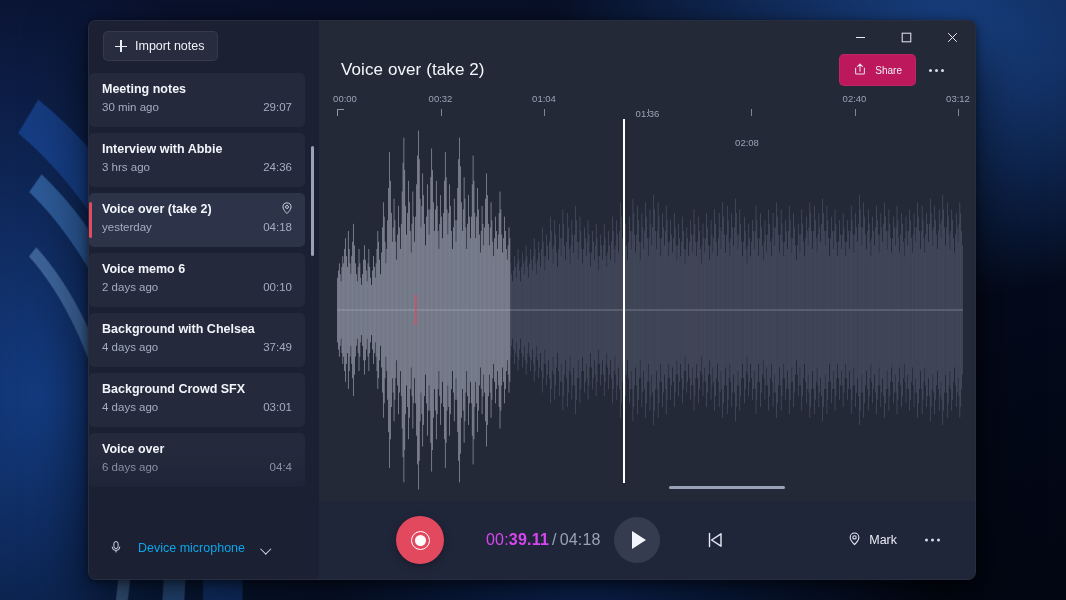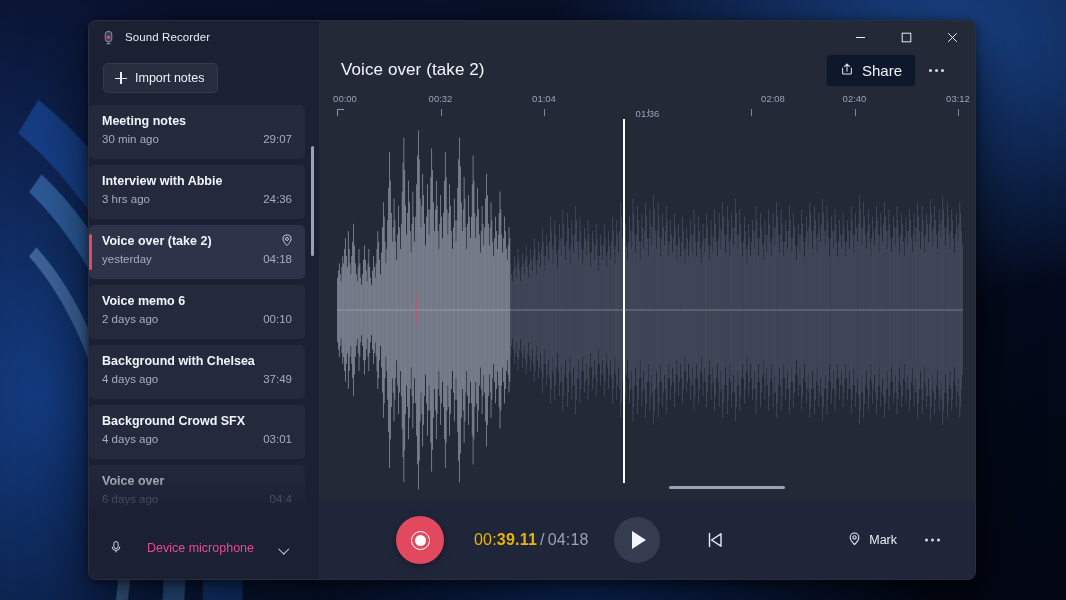--- a/index.html
+++ b/index.html
@@ -128,22 +128,22 @@
     position: absolute; right: 5px; top: 125px;
     width: 3px; height: 110px;
     background: #9aa2b6; border-radius: 2px;
   }
 
   .sidebar-bottom {
     flex: 0 0 62px; display: flex; align-items: center;
     padding: 0 14px;
   }
   #mic-select {
-    display: inline-flex; align-items: center; gap: 24px;
-    font-size: 12.5px; color: #ec4899; cursor: pointer;
+    display: inline-flex; align-items: center; gap: 15px;
+    font-size: 12.5px; color: #0ea5e9; cursor: pointer;
     padding: 5px 6px; border-radius: 4px;
   }
   .chev { width: 9px; height: 9px; position: relative; margin-left: 2px; }
   .chev::before {
     content:''; position:absolute; left:0; top:1px; width:6.5px; height:6.5px;
     border-right:1.4px solid #cfd5e3; border-bottom:1.4px solid #cfd5e3;
     transform: rotate(45deg);
   }
 
   
@@ -157,22 +157,22 @@
 
   .main-head {
     height: 72px; flex: 0 0 72px;
     display: flex; align-items: center; justify-content: space-between;
     padding: 26px 24px 0 22px;
   }
   #doc-title { font-size: 17px; color: #f3f6fb; letter-spacing: .1px; }
   .head-right { display: flex; align-items: center; gap: 6px; }
   #share-btn {
     display: inline-flex; align-items: center; gap: 8px;
-    background: #0f172a; border: 1px solid rgba(255,255,255,.06);
-    color: #eef1f8; font-size: 15px;
+    background: #be185d; border: 1px solid rgba(255,255,255,.06);
+    color: #eef1f8; font-size: 10px;
     border-radius: 5px; padding: 7px 13px; cursor: pointer;
   }
   .dots { display:inline-flex; gap:3px; align-items:center; padding: 8px 7px; cursor:pointer; border-radius:4px;}
   .dots i { width:3px; height:3px; border-radius:50%; background:#d5dbe8; display:block; }
 
   
   #ruler {
     flex: 0 0 26px; position: relative; margin: 0 12px 0 18px;
   }
   .tick-label {
@@ -214,21 +214,21 @@
   .rec-ring {
     width: 19px; height: 19px; border-radius: 50%;
     border: 1.6px solid #ffffff; display:flex; align-items:center; justify-content:center;
   }
   .rec-dot { width: 11px; height: 11px; border-radius: 50%; background: #ffffff; }
 
   #time-display {
     position: absolute; left: 155px; top: 50%; transform: translateY(-50%);
     font-size: 16px; color: #c9d0de; white-space: nowrap; letter-spacing: .2px;
   }
-  #time-display .cur { color: #eab308; }
+  #time-display .cur { color: #d946ef; margin-left: 12px; }
   #time-display .cur b { font-weight: 700; }
   #time-display .sep { color: #99a1b4; margin: 0 3px; }
   #time-display .total { color: #99a1b4; }
 
   #play-btn {
     position: absolute; left: 295px; top: 50%; transform: translateY(-50%);
     width: 46px; height: 46px; border-radius: 50%;
     background: #363c50; display: flex; align-items: center; justify-content: center;
     cursor: pointer;
   }
@@ -256,30 +256,20 @@
   <div class="ribbon rb5"></div>
   <div class="ribbon rb6"></div>
   <div class="ribbon rb7"></div>
   <div class="ribbon rb8"></div>
 </div>
 
 <div id="window">
 
   <div id="sidebar">
 
-    <div class="titlebar">
-      <span class="app-icon">
-        <svg viewBox="0 0 16 16" width="15" height="15">
-          <rect x="4.5" y="1.5" width="7" height="11" rx="3" fill="#3c4255" stroke="#8a92a8" stroke-width="1"></rect>
-          <rect x="6.3" y="6.2" width="3.4" height="3" rx="1" fill="#e2495f"></rect>
-          <path d="M8 12.5v2.2M5.6 14.7h4.8" stroke="#8a92a8" stroke-width="1" fill="none"></path>
-        </svg>
-      </span>
-      <span class="app-title">Sound Recorder</span>
-    </div>
 
     <div class="import-wrap">
       <div id="import-btn">
         <span class="plus"></span>
         <span>Import notes</span>
       </div>
     </div>
 
     <div id="rec-list">
         <div class="rec-item">
@@ -395,21 +385,21 @@
 
     <div id="ruler">
         <div class="tick-label" style="left: 8px;">00:00</div>
         <div class="corner-l" style="left: 0px;"></div>
         <div class="tick-label" style="left: 103.5px;">00:32</div>
         <div class="tick-mark" style="left: 103.5px;"></div>
         <div class="tick-label" style="left: 207px;">01:04</div>
         <div class="tick-mark" style="left: 207px;"></div>
         <div class="tick-label" style="left: 310.5px; margin-top: 15px;">01:36</div>
         <div class="tick-mark" style="left: 310.5px;"></div>
-        <div class="tick-label" style="left: 436px;">02:08</div>
+        <div class="tick-label" style="left: 410px; margin-top: 44px;">02:08</div>
         <div class="tick-mark" style="left: 414px;"></div>
         <div class="tick-label" style="left: 517.5px;">02:40</div>
         <div class="tick-mark" style="left: 517.5px;"></div>
         <div class="tick-label" style="left: 621px;">03:12</div>
         <div class="tick-mark" style="left: 621px;"></div>
       </div>
 
     <div id="wave-area">
       <div id="wave-canvas">
         <svg id="wave-svg" preserveAspectRatio="none" viewBox="0 0 1000 400">

